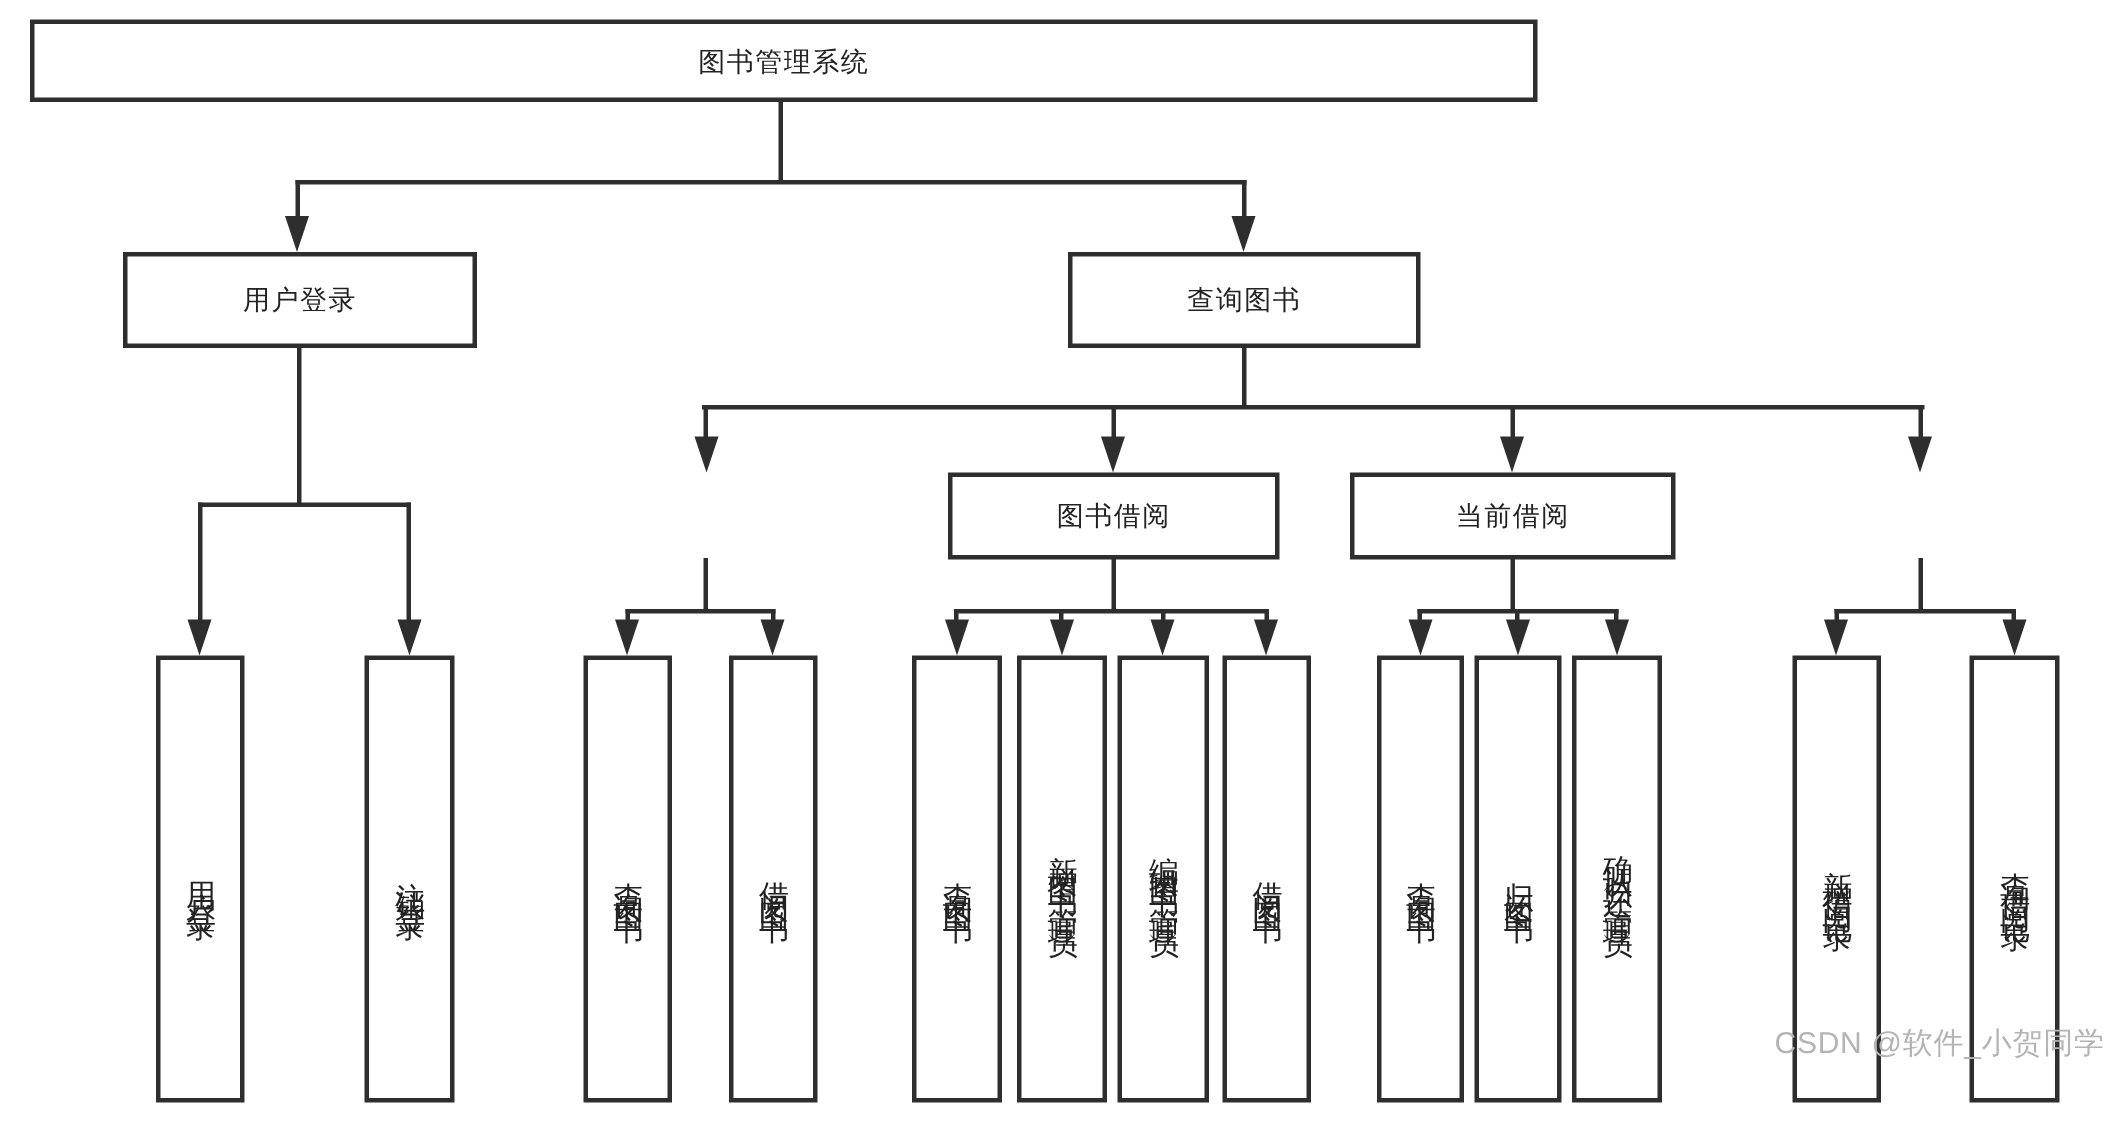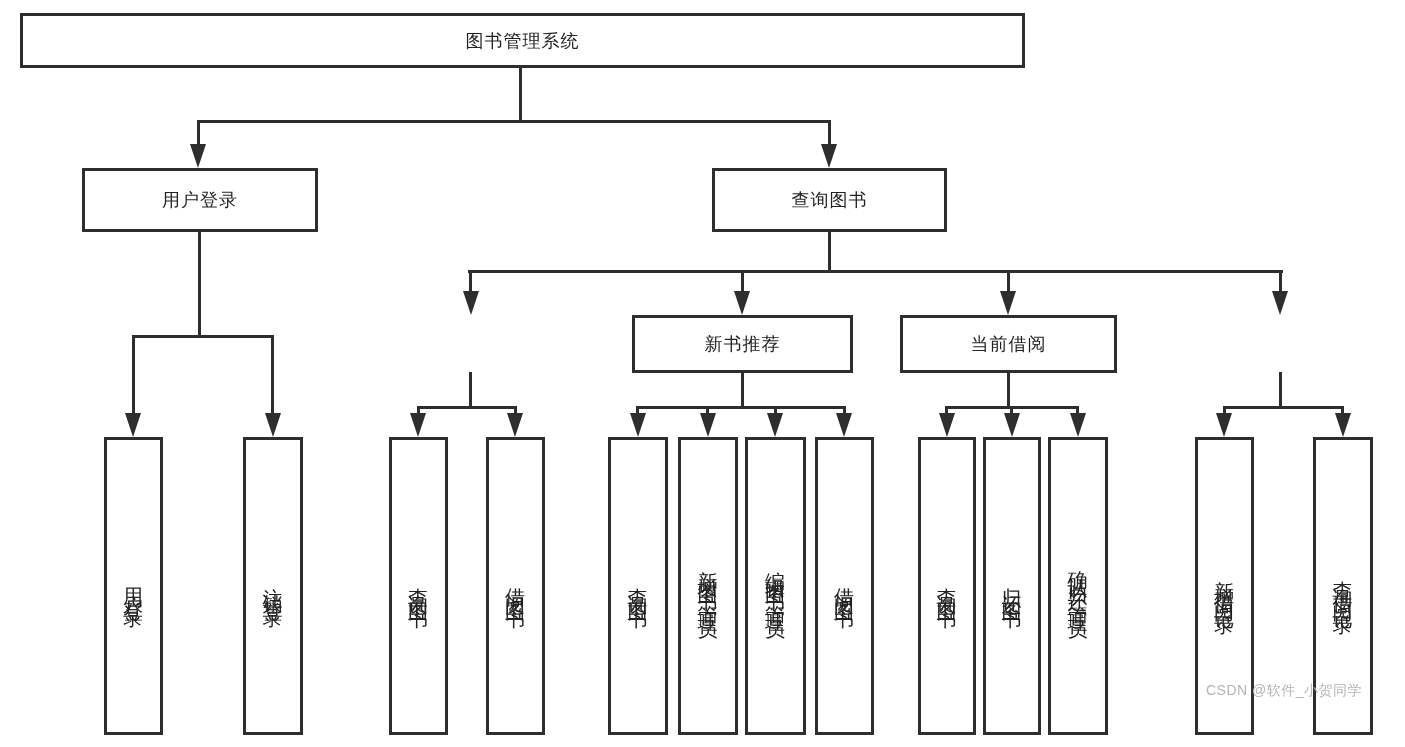--- a/index.html
+++ b/index.html
@@ -41,38 +41,37 @@
   .vl{position:absolute;width:3px;background:var(--line);}
   .ar{
     position:absolute;width:0;height:0;
     border-left:8px solid transparent;
     border-right:8px solid transparent;
     border-top:24px solid var(--line);
   }
   .watermark{
     position:absolute;
     left:1183px;top:682px;
-    font-size:14px;
+    font-size:20px;
     color:var(--watermark);
     letter-spacing:0.5px;
     white-space:nowrap;
-    margin-left:23px;
   }
 </style>
 </head>
 <body>
 
 <div id="stage">
 
   <div class="node box-h" style="left:20px;top:13px;width:1005px;height:55px;">图书管理系统</div>
 
   <div class="node box-h" style="left:82px;top:168px;width:236px;height:64px;">用户登录</div>
   <div class="node box-h" style="left:712px;top:168px;width:235px;height:64px;">查询图书</div>
 
-  <div class="node box-h" style="left:632px;top:315px;width:221px;height:58px;">新书推荐</div>
+  <div class="node box-h" style="left:632px;top:315px;width:221px;height:58px;">图书借阅</div>
   <div class="node box-h" style="left:900px;top:315px;width:217px;height:58px;">当前借阅</div>
 
   <div class="node box-v" style="left:104px;top:437px;width:59px;height:298px;">用户登录</div>
   <div class="node box-v" style="left:243px;top:437px;width:60px;height:298px;">注销登录</div>
   <div class="node box-v" style="left:389px;top:437px;width:59px;height:298px;">查询图书</div>
   <div class="node box-v" style="left:486px;top:437px;width:59px;height:298px;">借阅图书</div>
   <div class="node box-v" style="left:608px;top:437px;width:60px;height:298px;">查询图书</div>
   <div class="node box-v" style="left:678px;top:437px;width:60px;height:298px;">新增图书（管理员）</div>
   <div class="node box-v" style="left:745px;top:437px;width:61px;height:298px;">编辑图书（管理员）</div>
   <div class="node box-v" style="left:815px;top:437px;width:59px;height:298px;">借阅图书</div>

